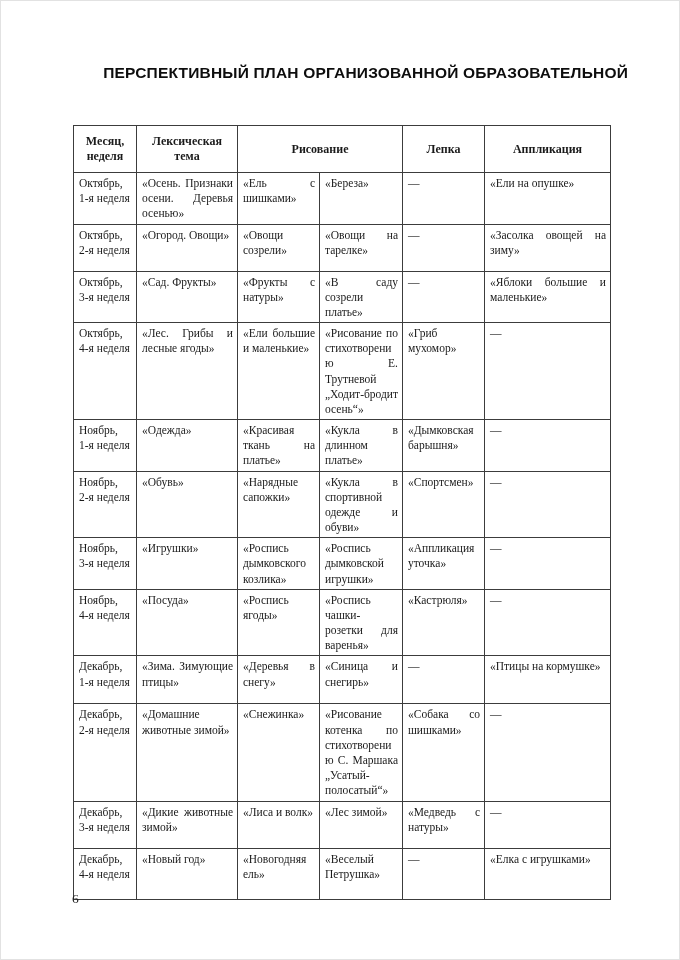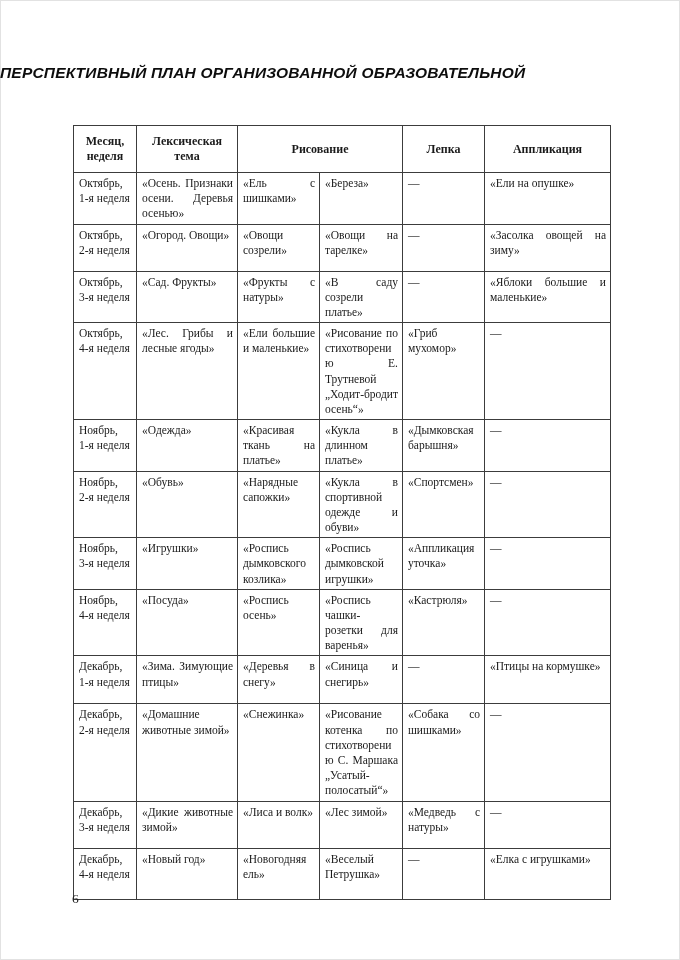--- a/index.html
+++ b/index.html
@@ -2,23 +2,23 @@
 <html lang="ru"><head>
 <meta charset="utf-8">
 <style>
   html,body{margin:0;padding:0;background:#fff;}
   .page{
     position:relative;width:680px;height:960px;background:#fff;overflow:hidden;
     font-family:"Liberation Serif",serif;color:#1a1a1a;
     box-shadow:inset 0 0 0 1px #e2e2e2;
   }
   .title{
-    position:absolute;top:63px;left:0;width:628px;text-align:left;
+    position:absolute;top:63px;left:0;width:628px;text-align:right;
     font-family:"Liberation Sans",sans-serif;font-weight:bold;
-    font-size:15.5px;line-height:1.32;color:#0d0d0d;letter-spacing:.2px;font-style:italic;
+    font-size:15.5px;line-height:1.32;color:#0d0d0d;letter-spacing:.2px;
   }
   table.plan{
     position:absolute;left:73px;top:125px;width:537px;
     border-collapse:collapse;table-layout:fixed;
     font-size:11.5px;line-height:1.32;font-family:Liberation Serif, serif;
   }
   table.plan td,table.plan th{
     border:1px solid #3c3c3c;vertical-align:top;
     padding:3px 4px 2px 5px;text-align:justify;
     overflow:hidden;word-wrap:break-word;
@@ -138,21 +138,21 @@
         <td>«Роспись дымковского козлика»</td>
         <td>«Роспись дымковской игрушки»</td>
         <td>«Аппликация уточка»</td>
         <td class="dash">—</td>
       </tr>
 
       <tr style="height:47px">
         <td class="month-cell">Ноябрь,
 4-я неделя</td>
         <td>«Посуда»</td>
-        <td>«Роспись осень»</td>
+        <td>«Роспись ягоды»</td>
         <td>«Роспись чашки-розетки для варенья»</td>
         <td>«Кастрюля»</td>
         <td class="dash">—</td>
       </tr>
 
       <tr style="height:48px">
         <td class="month-cell">Декабрь,
 1-я неделя</td>
         <td>«Зима. Зимующие птицы»</td>
         <td>«Деревья в снегу»</td>

